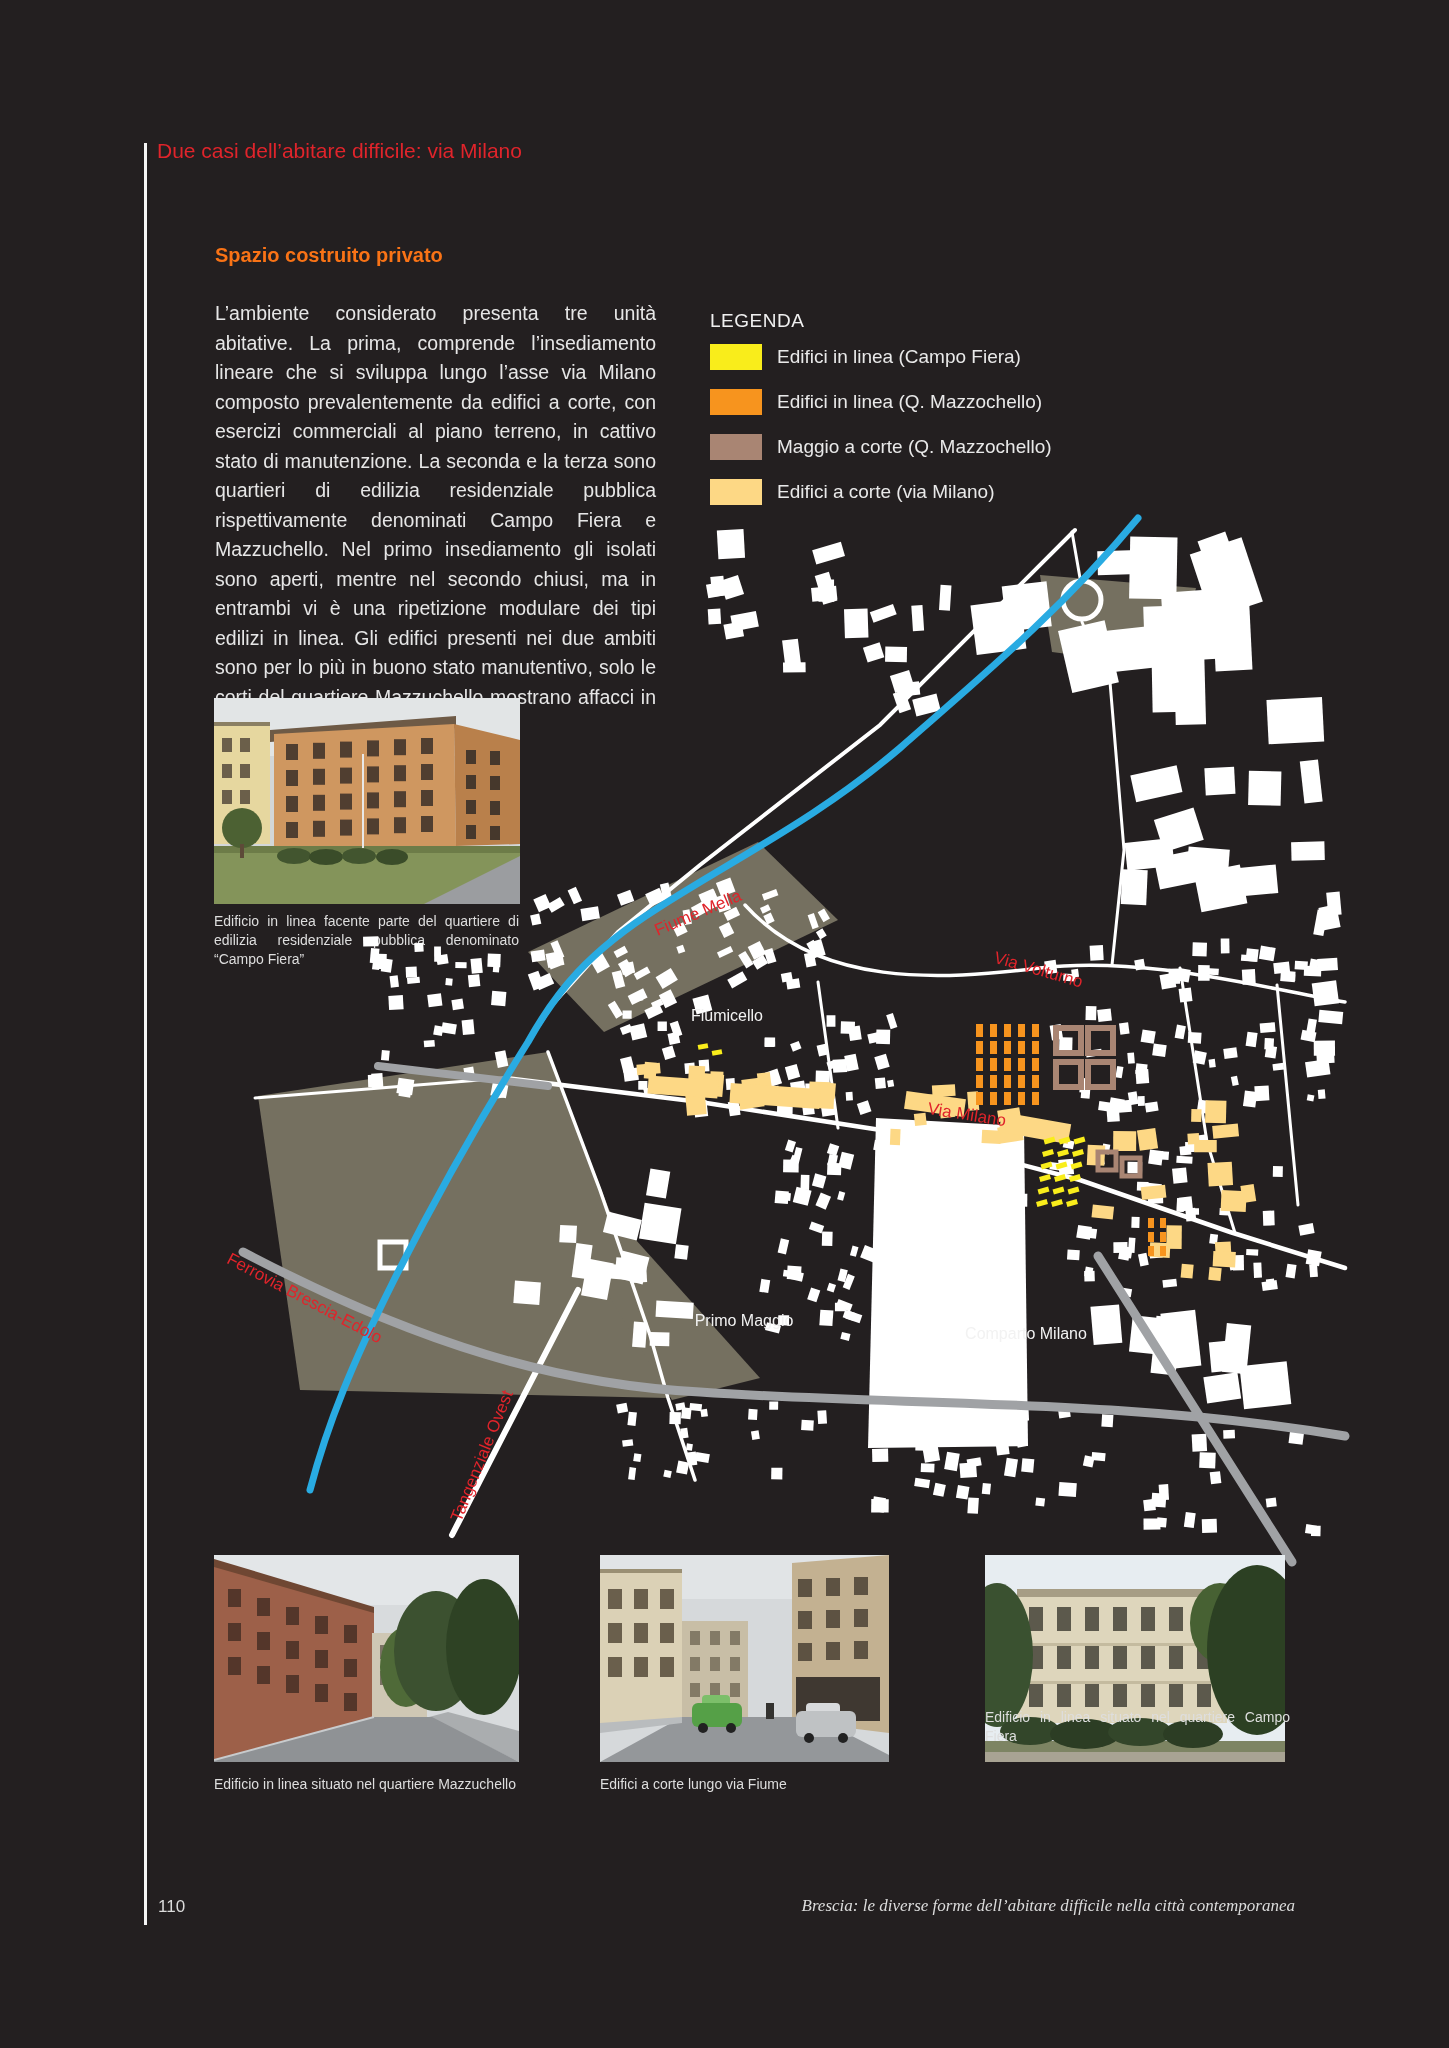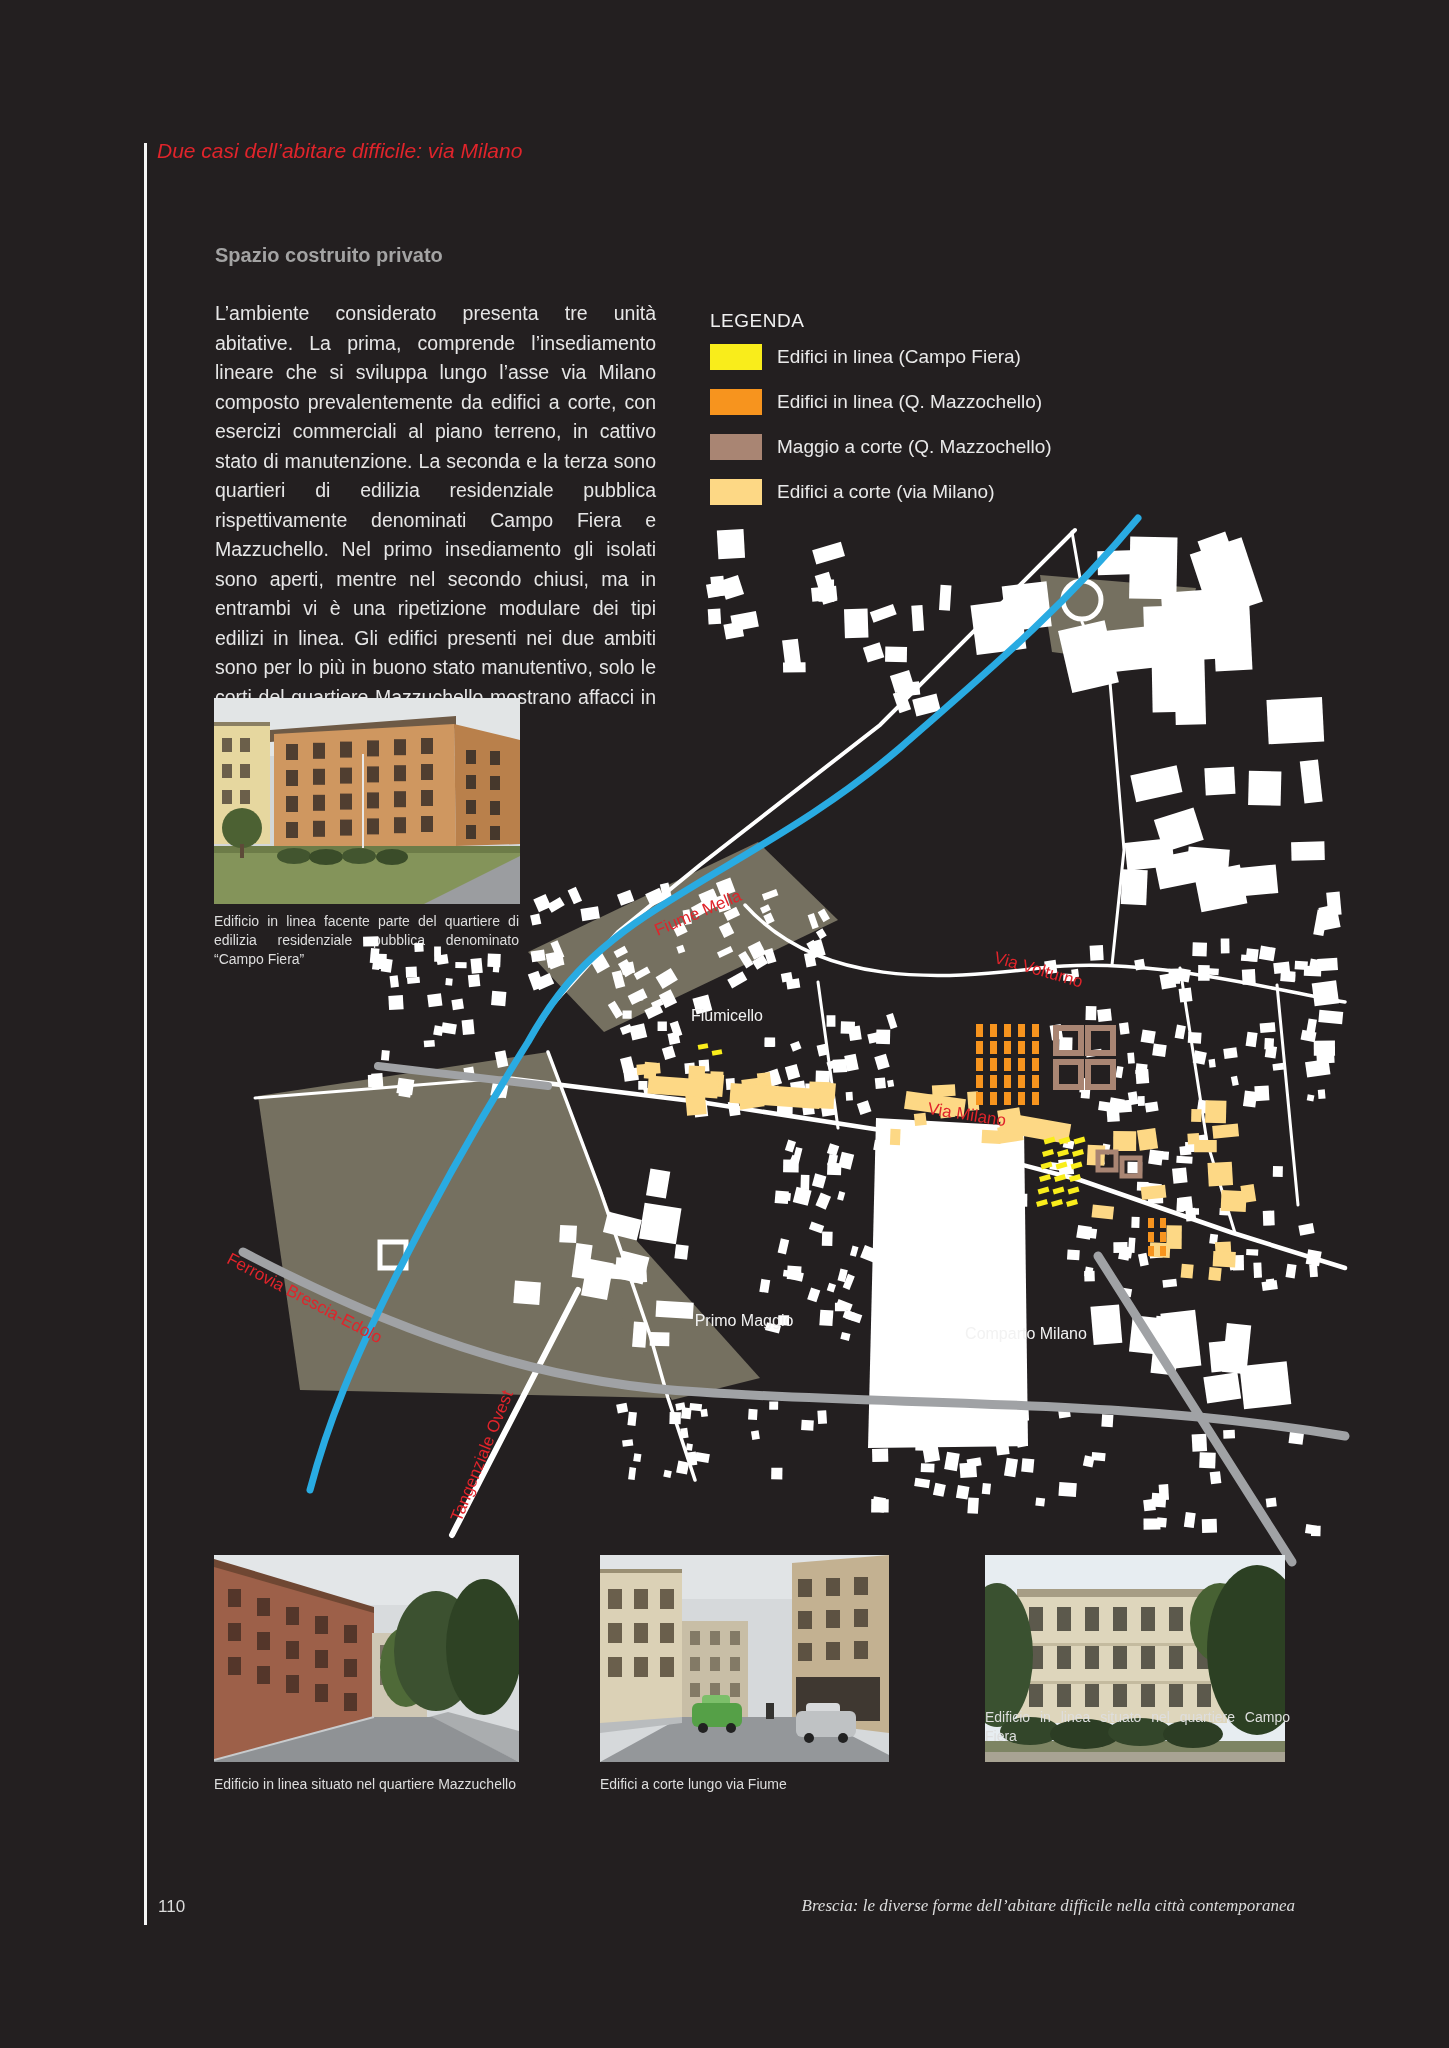--- a/index.html
+++ b/index.html
@@ -1,21 +1,21 @@
 <!DOCTYPE html>
 <html><head>
 <meta charset="utf-8">
 <style>
   html,body{margin:0;padding:0;background:#231f20;}
   #page{position:relative;width:1449px;height:2048px;background:#231f20;overflow:hidden;
         font-family:"Liberation Sans",sans-serif;color:#e9e9e9;}
   .abs{position:absolute;}
   #rule{left:144px;top:143px;width:3px;height:1782px;background:#f5f5f5;}
-  #hdr{left:157px;top:139px;font-size:21px;font-style:italic;color:var(--red,#e0242b);white-space:nowrap;}
-  #sect{left:215px;top:244px;font-size:20px;font-weight:bold;color:#a3a3a3;}
+  #hdr{left:157px;top:139px;font-size:21px;color:var(--red,#e0242b);white-space:nowrap;}
+  #sect{left:215px;top:244px;font-size:20px;font-weight:bold;color:#f97316;}
   #body-text{left:215px;top:299px;width:441px;font-size:19.5px;line-height:29.5px;text-align:justify;color:#e6e6e6;}
   #legend{left:710px;top:310px;}
   #legend .ttl{font-size:19px;letter-spacing:.5px;color:#f0f0f0;margin-bottom:12px;}
   .lrow{display:flex;align-items:center;height:26px;margin-bottom:19px;}
   .sw{width:52px;height:26px;margin-right:15px;flex:0 0 auto;}
   .lrow span{font-size:19px;color:#e9e9e9;white-space:nowrap;}
   .photo{background:#111;overflow:hidden;}
   .cap{font-size:14px;line-height:19px;text-align:justify;color:#dedede;}
   #pageno{left:158px;top:1897px;font-size:17px;color:#dcdcdc;}
   #foot{top:1896px;right:154px;font-size:17px;font-style:italic;color:#dcdcdc;white-space:nowrap;font-family:Liberation Serif, serif;}

